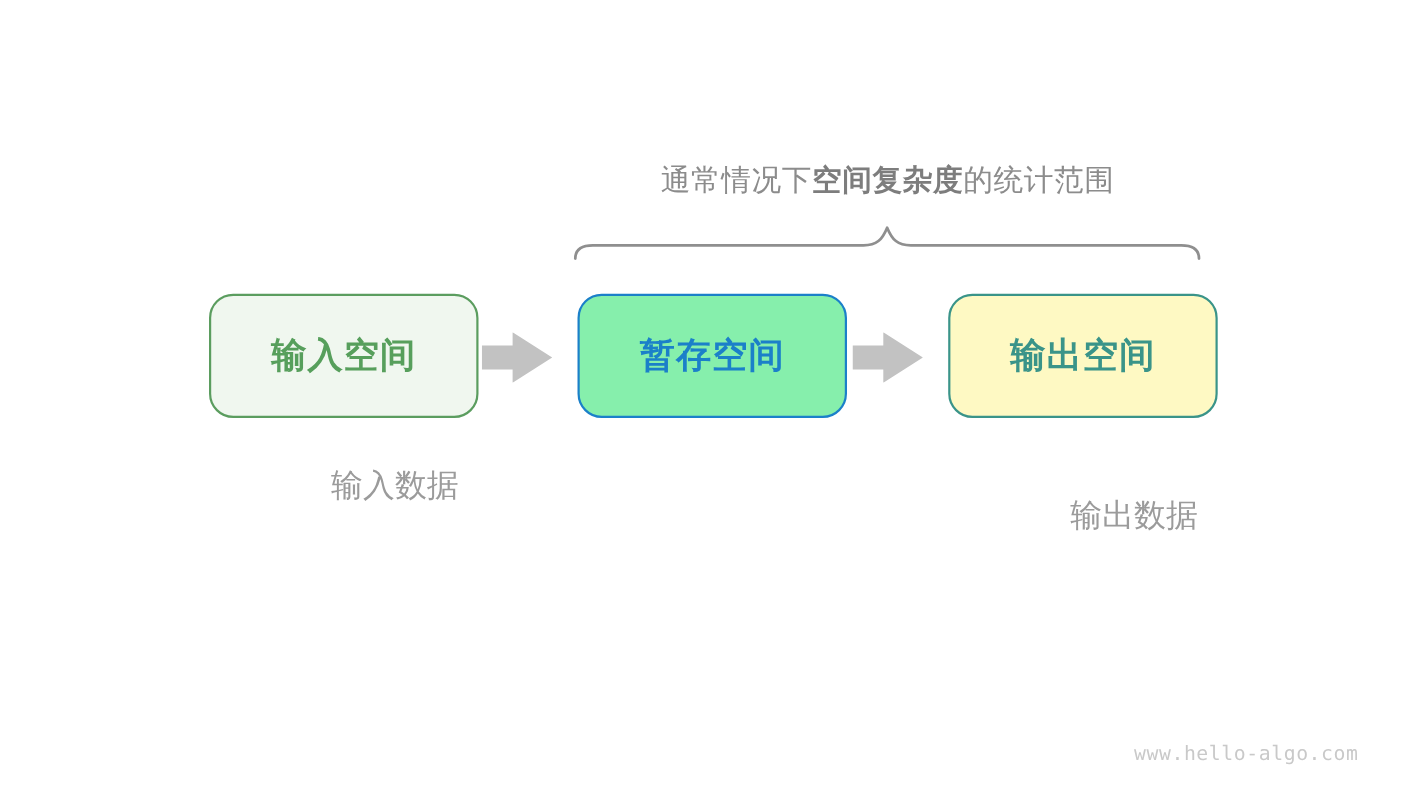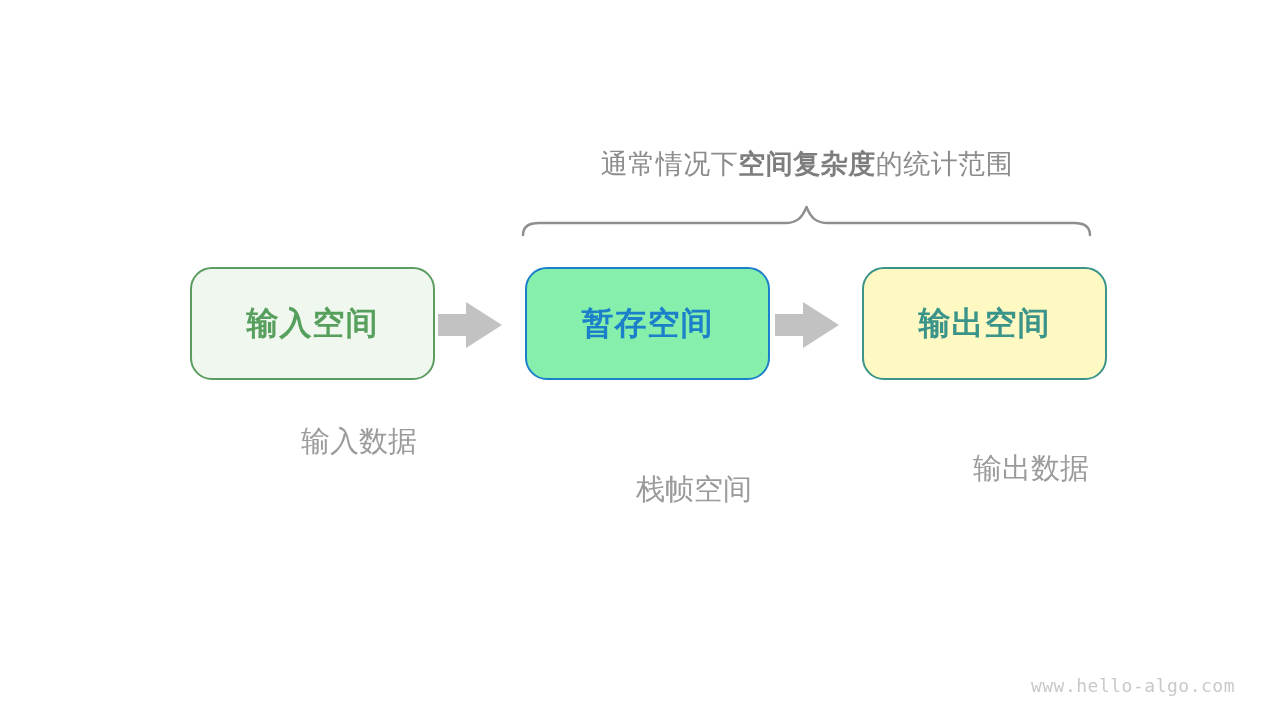--- a/index.html
+++ b/index.html
@@ -110,18 +110,17 @@
 
   <svg class="arrow arrow-2" width="64" height="46" viewBox="0 0 64 46">
     <polygon points="0,12 28,12 28,0 64,23 28,46 28,34 0,34" fill="#c2c2c2"></polygon>
   </svg>
 
   <div class="box box-output">
     <span>输出空间</span>
   </div>
 
   <div class="note note-input">输入数据</div>
-  <div class="note note-temp-1">栈帧空间</div>
   <div class="note note-output">输出数据</div>
 
   <div class="watermark">www.hello-algo.com</div>
 
 </div>
 
 </body></html>

